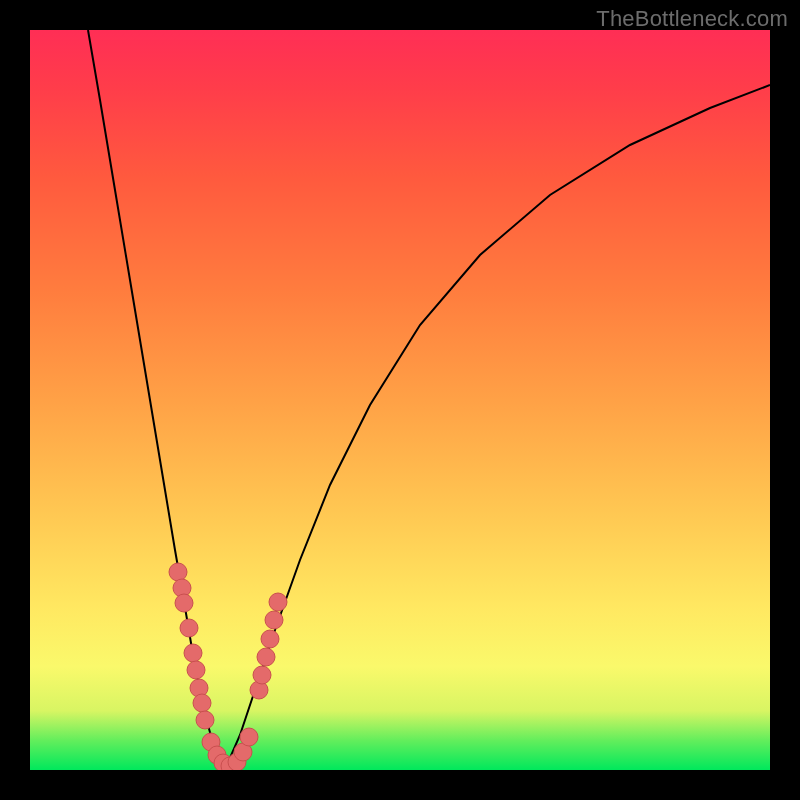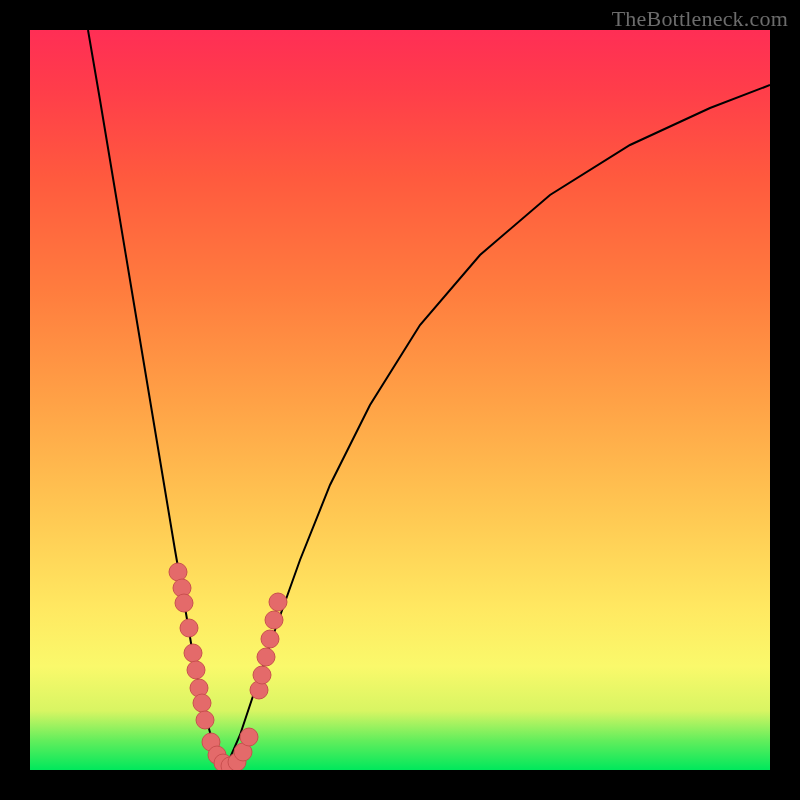--- a/index.html
+++ b/index.html
@@ -42,21 +42,20 @@
   }
   .watermark {
     position: absolute;
     top: 6px;
     right: 12px;
     color: #6c6c6c;
     font-size: 22px;
     font-weight: 500;
     letter-spacing: 0.2px;
     user-select: none;
-    font-family: Liberation Serif, serif;
   }
   svg.curves {
     position: absolute;
     left: 0;
     top: 0;
   }
 </style>
 </head>
 <body>
 

